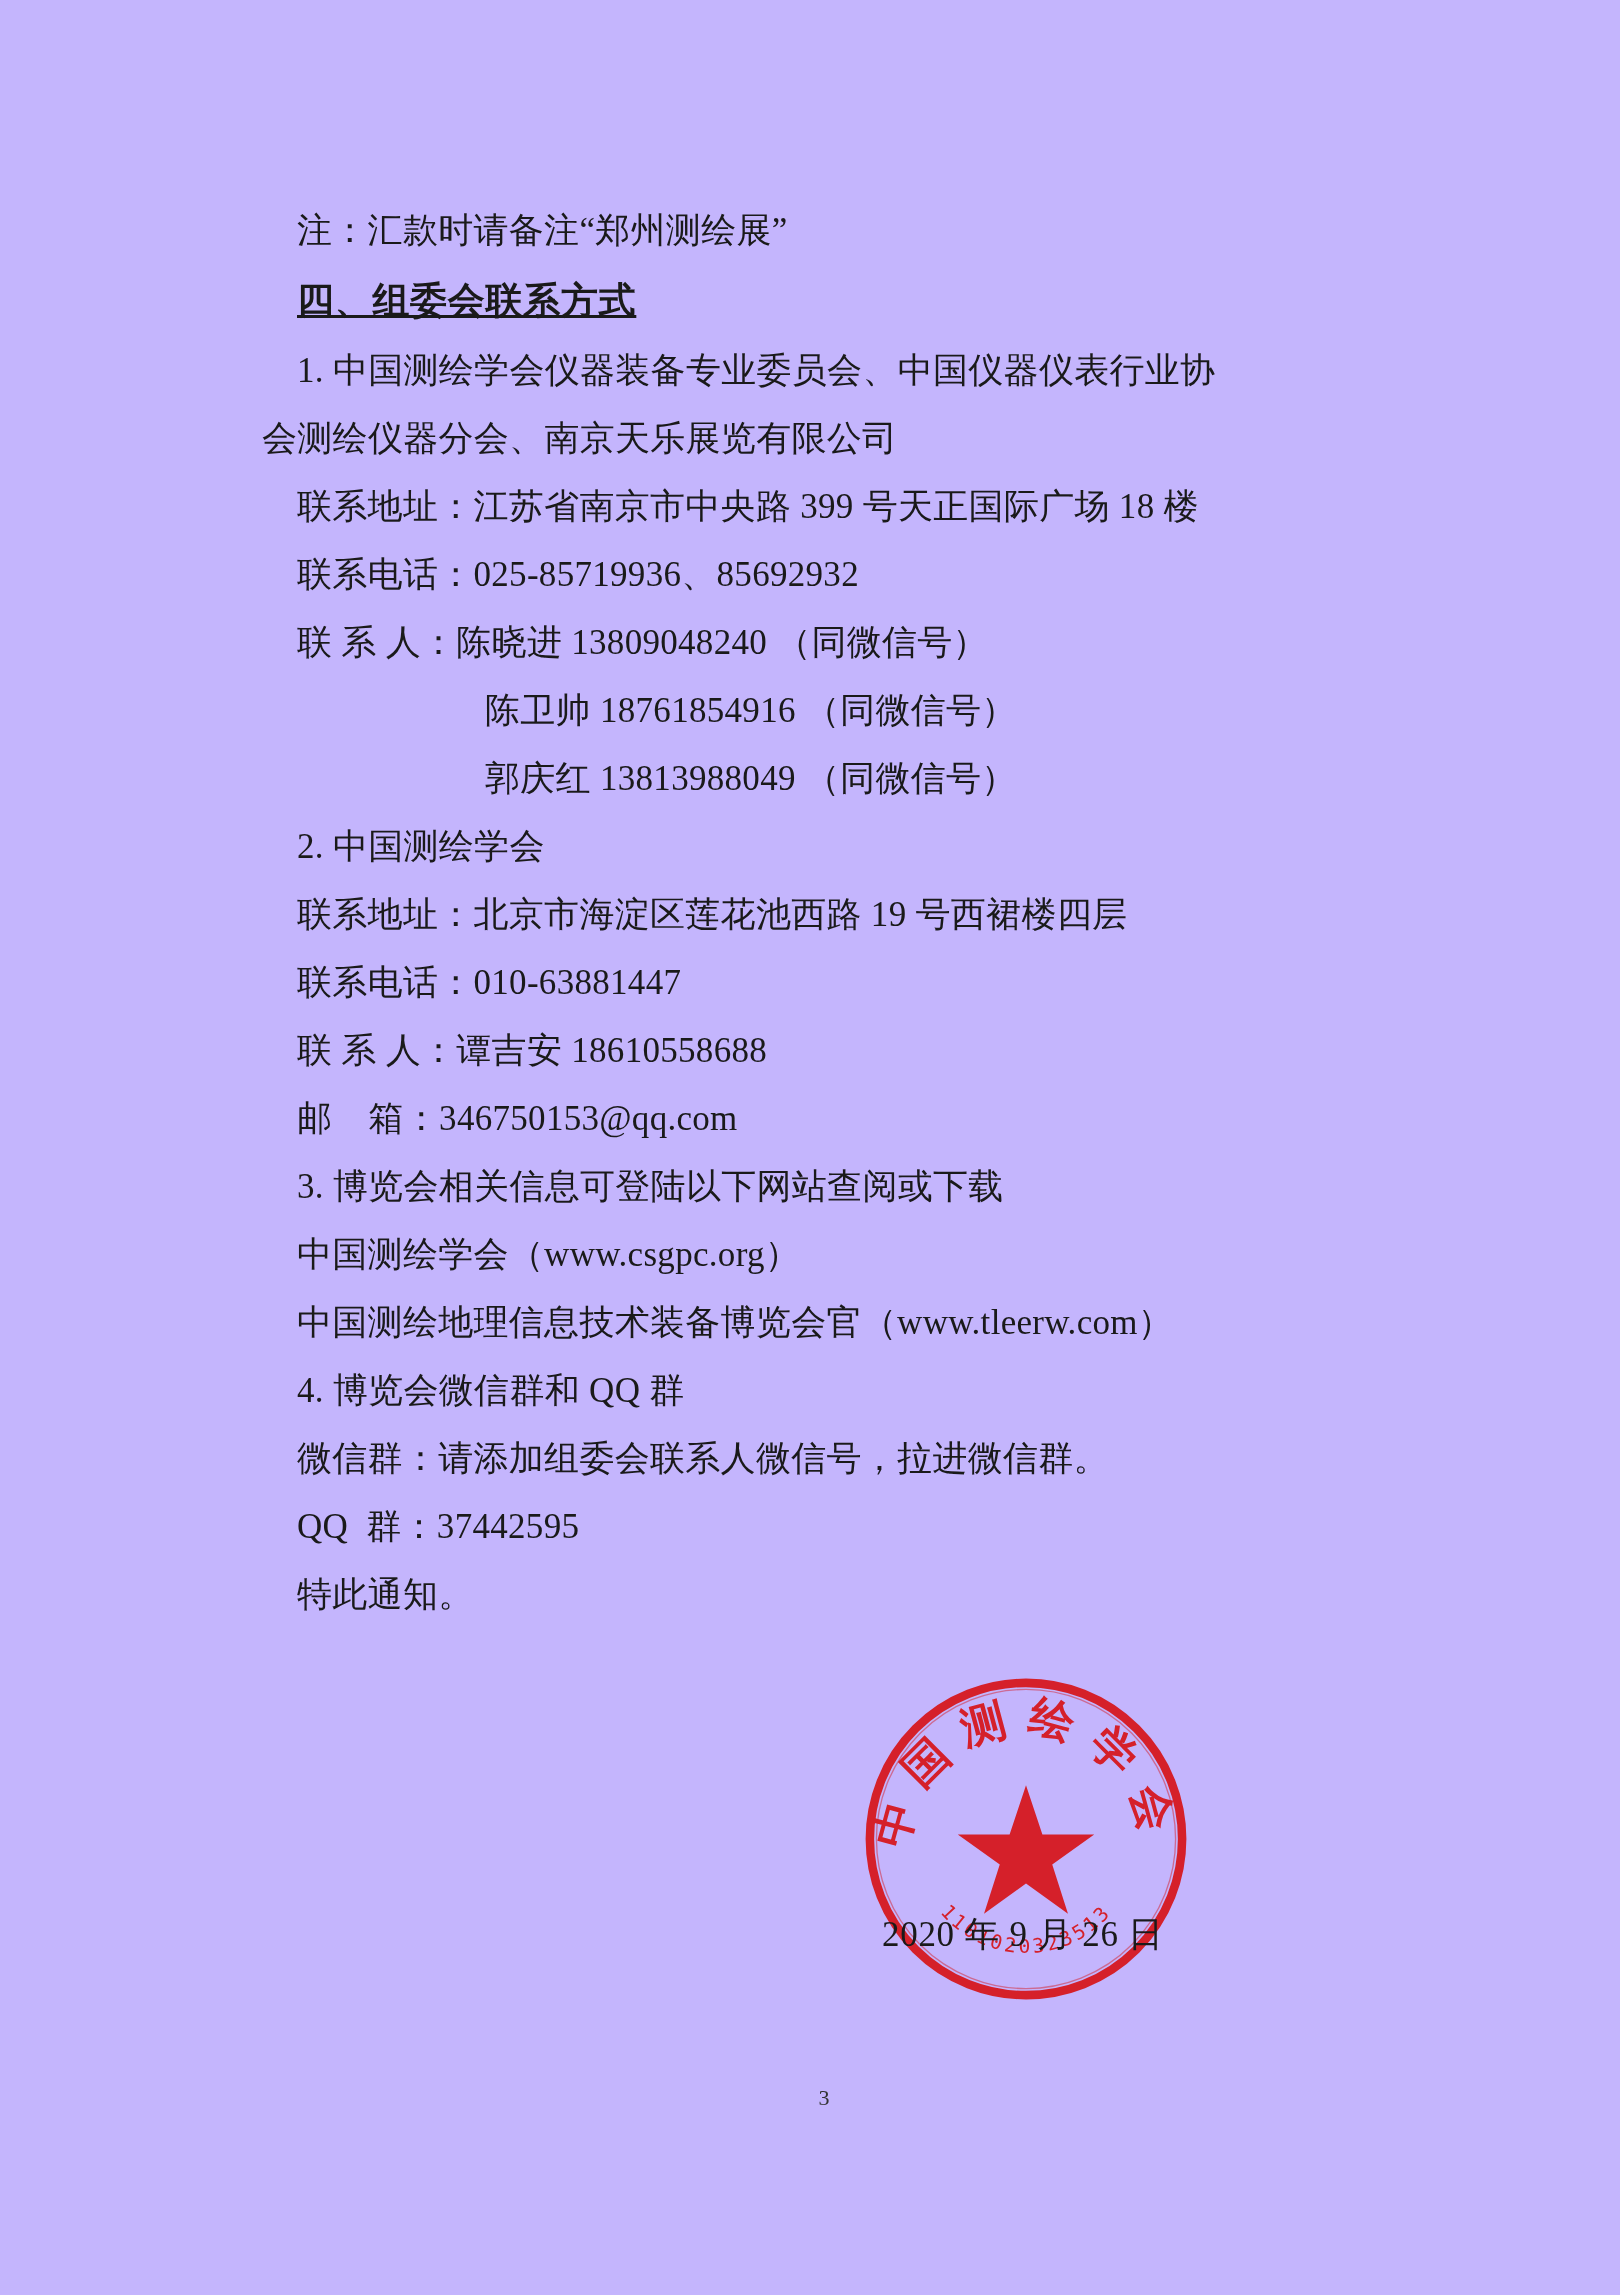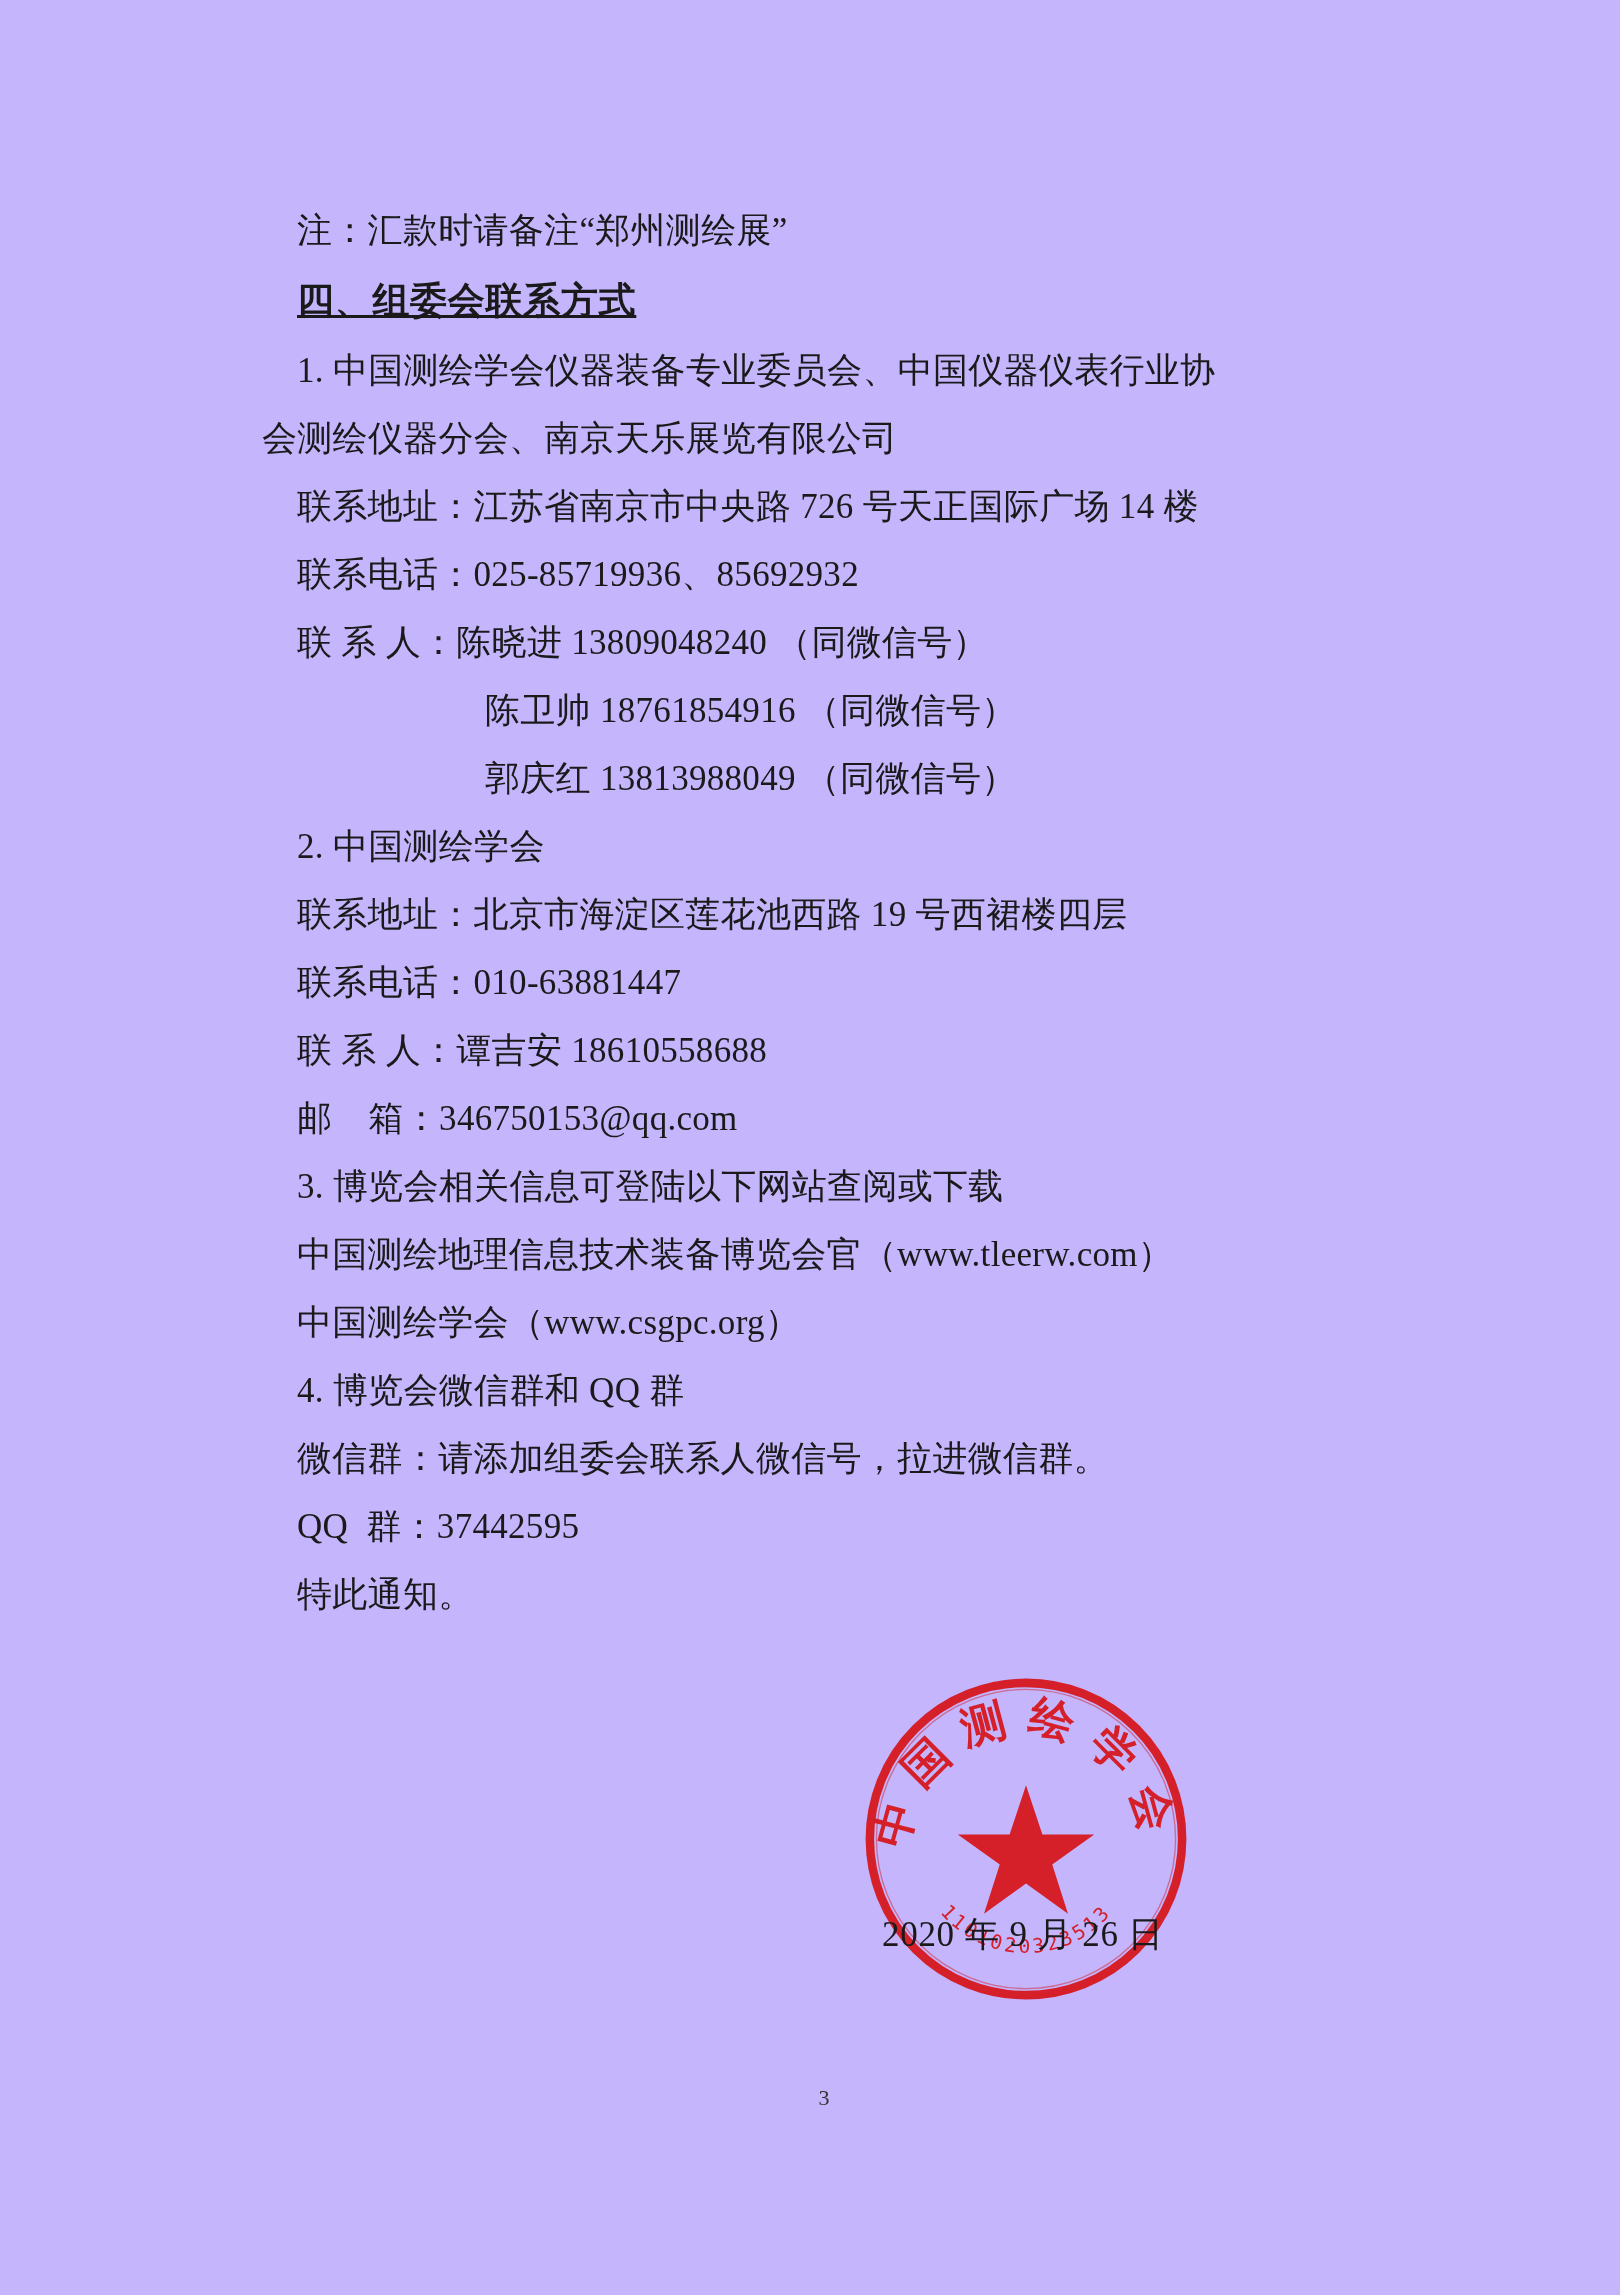--- a/index.html
+++ b/index.html
@@ -80,35 +80,35 @@
 
   <div class="doc-body">
 
     <div class="line indent-1">注：汇款时请备注“郑州测绘展”</div>
 
     <div class="heading">四、组委会联系方式</div>
 
     <div class="wrap-line indent-1">1. 中国测绘学会仪器装备专业委员会、中国仪器仪表行业协</div>
     <div class="wrap-line">会测绘仪器分会、南京天乐展览有限公司</div>
 
-    <div class="line indent-1">联系地址：江苏省南京市中央路 726 号天正国际广场 14 楼</div>
+    <div class="line indent-1">联系地址：江苏省南京市中央路 399 号天正国际广场 18 楼</div>
     <div class="line indent-1">联系电话：025-85719936、85692932</div>
     <div class="line indent-1">联 系 人：陈晓进 13809048240 （同微信号）</div>
     <div class="line indent-3">陈卫帅 18761854916 （同微信号）</div>
     <div class="line indent-3">郭庆红 13813988049 （同微信号）</div>
 
     <div class="line indent-1">2. 中国测绘学会</div>
     <div class="line indent-1">联系地址：北京市海淀区莲花池西路 19 号西裙楼四层</div>
     <div class="line indent-1">联系电话：010-63881447</div>
     <div class="line indent-1">联 系 人：谭吉安 18610558688</div>
     <div class="line indent-1">邮    箱：346750153@qq.com</div>
 
     <div class="line indent-1">3. 博览会相关信息可登陆以下网站查阅或下载</div>
+    <div class="line indent-1">中国测绘学会（www.csgpc.org）</div>
     <div class="line indent-1">中国测绘地理信息技术装备博览会官（www.tleerw.com）</div>
-    <div class="line indent-1">中国测绘学会（www.csgpc.org）</div>
 
     <div class="line indent-1">4. 博览会微信群和 QQ 群</div>
     <div class="line indent-1">微信群：请添加组委会联系人微信号，拉进微信群。</div>
     <div class="line indent-1">QQ  群：37442595</div>
 
     <div class="line indent-1">特此通知。</div>
 
   </div>
 
   <div class="seal">

